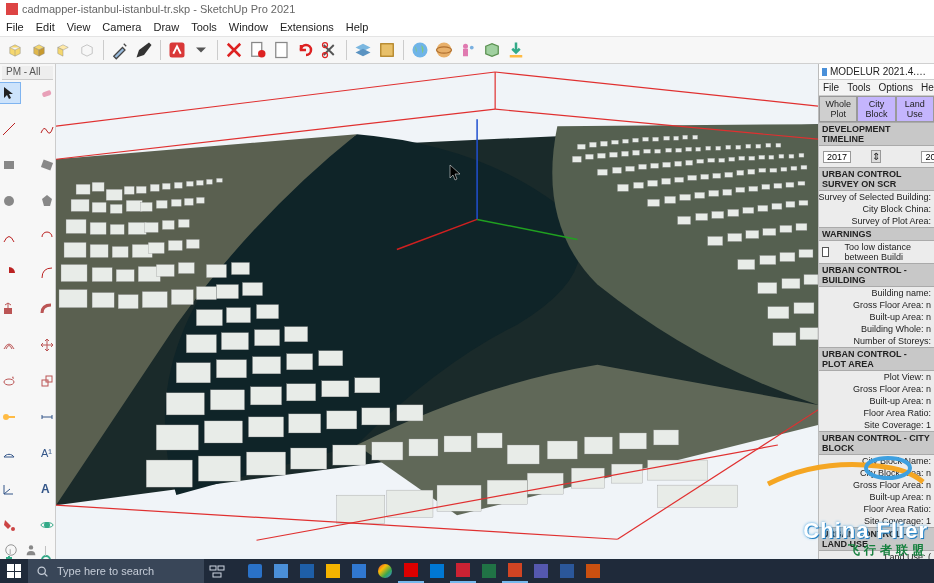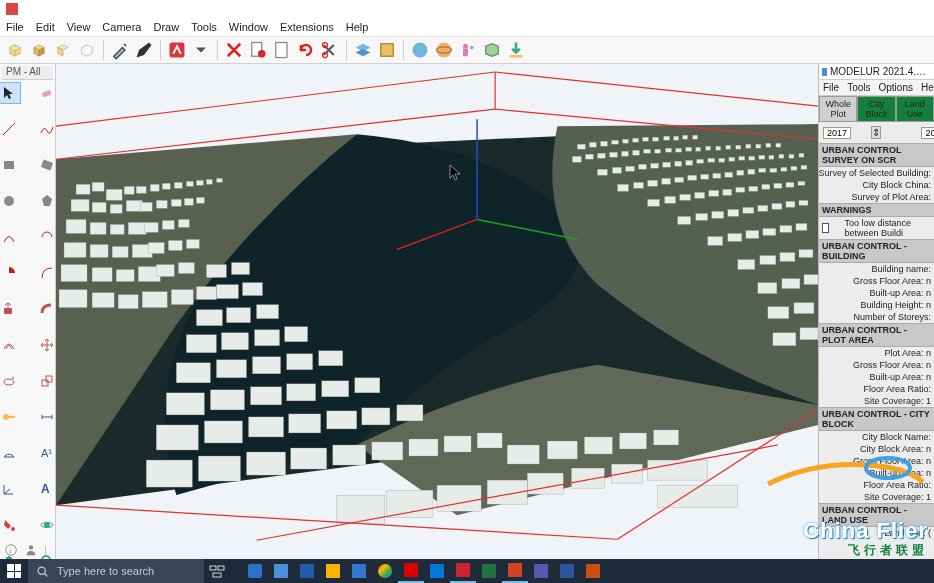--- a/index.html
+++ b/index.html
@@ -27,21 +27,21 @@
 
   .viewport { flex: 1; position: relative; background: linear-gradient(#eef3f8, #eef3f8); overflow: hidden; }
   .ground { position: absolute; inset: 0; }
   .cursor-ptr { position:absolute; left:393px; top:100px; }
 
   .panel { width: 116px; background: #ececec; border-left: 1px solid #bbb; font-size: 10px; color: #222; overflow:hidden;}
   .panel .p-title { height: 16px; background: #fff; display:flex; align-items:center; gap:3px; padding:0 3px; font-size:10px; border-bottom:1px solid #ccc;}
   .panel .p-title .dot{ width:8px;height:8px;background:#4a90d9;}
   .panel .p-menu { height: 16px; display:flex; align-items:center; gap:8px; padding:0 4px; background:#f4f4f4; border-bottom:1px solid #ccc;}
   .panel .tabs { display:flex; }
-  .panel .tab { flex:1; text-align:center; padding:2px 1px; border:1px solid #999; background:#15803d; font-size:9px;}
+  .panel .tab { flex:1; text-align:center; padding:2px 1px; border:1px solid #999; background:#c4b5fd; font-size:9px;}
   .panel .tab.active{ background:#cfcfcf; }
   .sect-hd { background:#c8c8c8; border-top:1px solid #aaa; border-bottom:1px solid #aaa; padding:1px 3px; font-weight:bold; font-size:9px; text-transform:uppercase;}
   .sect-body { background:#ececec; }
   .row { display:flex; justify-content:flex-end; padding:1px 3px; gap:4px; font-size:9px; white-space:nowrap;}
   .row .lab { color:#222;margin-left:34px; }
   .timeline { display:flex; gap:20px; padding:4px;align-items:center;}
   .timeline input{ width:28px; font-size:9px; text-align:center; border:1px solid #999;}
   .timeline .spin{ width:12px; border:1px solid #999; background:#ddd; text-align:center;}
   .chk { display:flex; align-items:center; gap:15px; padding:1px 3px; font-size:9px;}
   .chk .box{ width:10px; height:10px; border:1px solid #555; background:#fff;}
@@ -61,20 +61,21 @@
   .wm-logo { width:170px; height:58px; position:relative;}
   .wm-text1{ font-size:22px; font-weight:bold; color:#fff; text-shadow:0 0 3px #3ea0e0,1px 1px 0 #1a73b7; letter-spacing:1px;}
   .wm-text2{ font-size:12px; font-weight:bold; color:#15803d; letter-spacing:4px; margin-top:-2px;}
   .wm-swoosh{ position:absolute; right:0; top:-6px;}
 </style>
 </head>
 <body>
 
 <div class="title-bar">
   <span class="icon"></span>
+  <span>cadmapper-istanbul-istanbul-tr.skp - SketchUp Pro 2021</span>
 </div>
 
 <div class="menu-bar">
   <span>File</span>
   <span>Edit</span>
   <span>View</span>
   <span>Camera</span>
   <span>Draw</span>
   <span>Tools</span>
   <span>Window</span>
@@ -664,20 +665,21 @@
       <span>Tools</span>
       <span>Options</span>
       <span>Help</span>
     </div>
     <div class="tabs">
       <div class="tab active">Whole Plot</div>
       <div class="tab">City Block</div>
       <div class="tab">Land Use</div>
     </div>
 
+    <div class="sect-hd">DEVELOPMENT TIMELINE</div>
     <div class="timeline sect-body">
       <input value="2017" style="">
       <div class="spin">⇕</div>
       <div style="flex:1"></div>
       <input value="2018" style="">
     </div>
 
     <div class="sect-hd">URBAN CONTROL SURVEY ON SCR</div>
     <div class="sect-body">
       <div class="row">
@@ -704,31 +706,31 @@
       <div class="row">
           <span class="lab">Building name:</span>
         </div>
       <div class="row">
           <span class="lab">Gross Floor Area:  n</span>
         </div>
       <div class="row">
           <span class="lab">Built-up Area:  n</span>
         </div>
       <div class="row">
-          <span class="lab">Building Height:  n</span>
+          <span class="lab">Building Whole:  n</span>
         </div>
       <div class="row">
           <span class="lab">Number of Storeys:</span>
         </div>
     </div>
 
     <div class="sect-hd">URBAN CONTROL - PLOT AREA</div>
     <div class="sect-body">
       <div class="row">
-          <span class="lab">Plot Area:  n</span>
+          <span class="lab">Plot View:  n</span>
         </div>
       <div class="row">
           <span class="lab">Gross Floor Area:  n</span>
         </div>
       <div class="row">
           <span class="lab">Built-up Area:  n</span>
         </div>
       <div class="row">
           <span class="lab">Floor Area Ratio:</span>
         </div>

